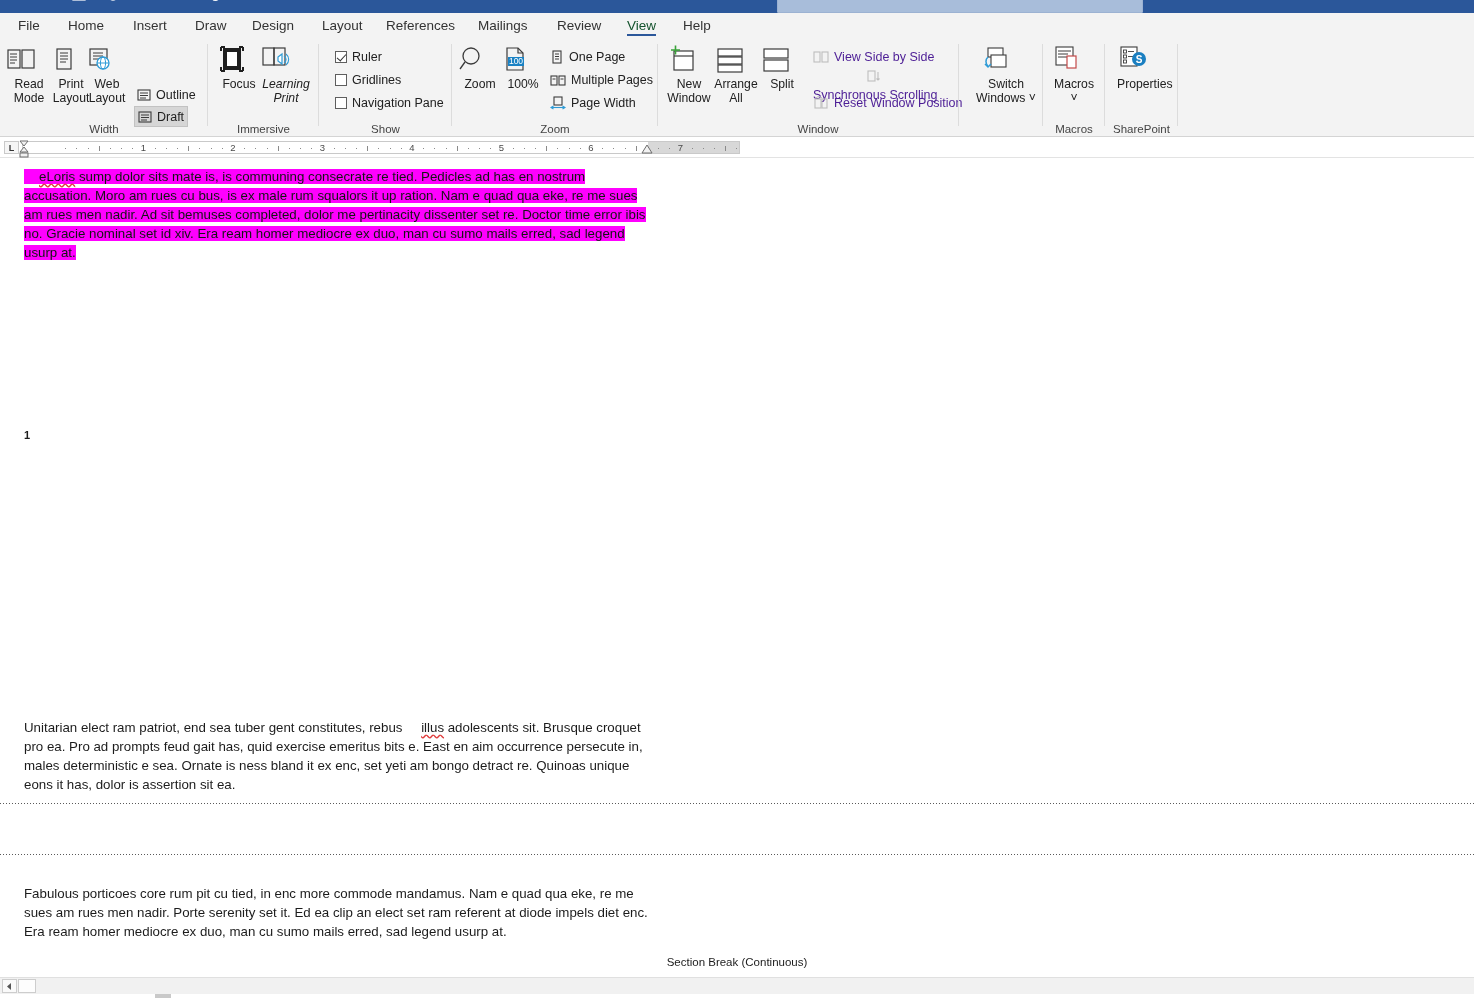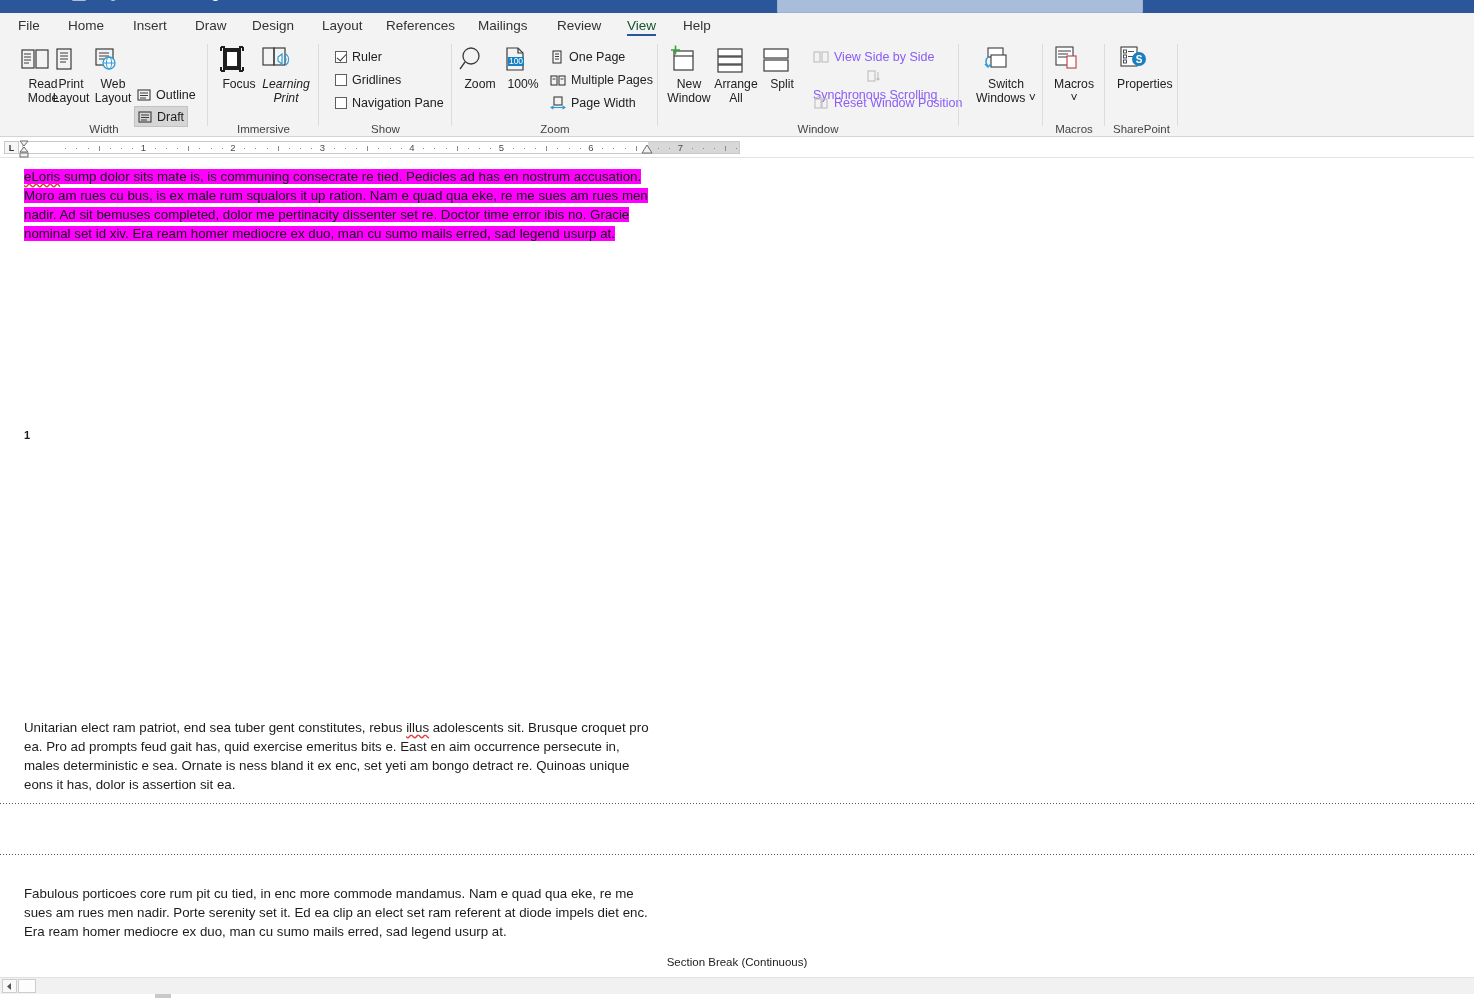--- a/index.html
+++ b/index.html
@@ -50,21 +50,21 @@
   .bigbtn{
     position:absolute; top:4px; width:46px; text-align:center; cursor:default;
   }
   .bigbtn .ic{ height:36px; display:flex; align-items:center; justify-content:flex-start; }
   .bigbtn .tx{ font-size:12.2px; line-height:13.5px; color:#212121; }
   .smbtn{
     position:absolute; height:21px; display:flex; align-items:center; gap:5px;
     font-size:12.5px; color:#212121; cursor:default; padding:0 3px; white-space:nowrap;
   }
   .smbtn.sel{ background:#d6d6d6; border:1px solid #c2c2c2; }
-  .smbtn.dis{ color:#8b5cf6; }
+  .smbtn.dis{ color:#4c1d95; }
   .chk{
     width:12px; height:12px; border:1px solid #5e5e5e; background:#fff;
     display:inline-block; position:relative; flex:0 0 auto;
   }
   .chk.on:after{
     content:""; position:absolute; left:3px; top:0px; width:4px; height:8px;
     border:solid #333; border-width:0 1.6px 1.6px 0; transform:rotate(42deg);
   }
   svg{ display:block; }
   
@@ -93,20 +93,21 @@
     background:#ffffff; overflow:hidden;
   }
   .para{
     position:absolute; left:24px; width:628px;
     font-size:13.3px; line-height:19px; color:#1c1c1c;
   }
   .hl{ background:#ff00ff; color:#141414; box-decoration-break:clone; -webkit-box-decoration-break:clone; }
   .sq{
     text-decoration: underline wavy #e03b3b;
     text-underline-offset:2px;
+    padding-left:15px;
   }
   #marker1{ position:absolute; left:24px; top:270px; font-size:11px; font-weight:bold; color:#1c1c1c; }
   .brkline{
     position:absolute; left:0; width:1474px; height:1px;
     background-image:repeating-linear-gradient(to right,#5a5a5a 0 1px,transparent 1px 3px);
   }
   #brklabel{
     position:absolute; top:797px; left:0; width:1474px; text-align:center;
     font-size:11.5px; color:#1c1c1c; background:transparent;
   }
@@ -185,21 +186,21 @@
   <div class="tab" style="left:376px">References</div>
   <div class="tab" style="left:468px">Mailings</div>
   <div class="tab" style="left:547px">Review</div>
   <div class="tab active" style="left:617px">View</div>
   <div class="tab" style="left:673px">Help</div>
 </div>
 
 <div id="ribbon">
 
   <div class="grp" style="left:0px; width:208px;">
-    <div class="bigbtn" style="left:20px;">
+    <div class="bigbtn" style="left:6px;">
       <div class="ic">
         <svg width="30" height="28" viewBox="0 0 30 28">
           <rect x="2" y="4" width="12" height="18" fill="none" stroke="#3b3b3b" stroke-width="1.2"></rect>
           <rect x="16" y="4" width="12" height="18" fill="none" stroke="#3b3b3b" stroke-width="1.2"></rect>
           <line x1="4" y1="8" x2="11" y2="8" stroke="#3b3b3b" stroke-width="1"></line>
           <line x1="4" y1="11" x2="11" y2="11" stroke="#3b3b3b" stroke-width="1"></line>
           <line x1="4" y1="14" x2="11" y2="14" stroke="#3b3b3b" stroke-width="1"></line>
           <line x1="4" y1="17" x2="9" y2="17" stroke="#3b3b3b" stroke-width="1"></line>
         </svg>
       </div>
@@ -212,21 +213,21 @@
           <rect x="9" y="3" width="14" height="20" fill="none" stroke="#3b3b3b" stroke-width="1.2"></rect>
           <line x1="12" y1="7" x2="20" y2="7" stroke="#3b3b3b" stroke-width="1"></line>
           <line x1="12" y1="10" x2="20" y2="10" stroke="#3b3b3b" stroke-width="1"></line>
           <line x1="12" y1="13" x2="20" y2="13" stroke="#3b3b3b" stroke-width="1"></line>
           <line x1="12" y1="16" x2="18" y2="16" stroke="#3b3b3b" stroke-width="1"></line>
         </svg>
       </div>
       <div class="tx"><span>Print</span><br>
         <span>Layout</span></div>
     </div>
-    <div class="bigbtn" style="left:90px;">
+    <div class="bigbtn" style="left:84px;">
       <div class="ic">
         <svg width="32" height="28" viewBox="0 0 32 28">
           <rect x="6" y="3" width="17" height="16" fill="none" stroke="#3b3b3b" stroke-width="1.2"></rect>
           <line x1="9" y1="7" x2="19" y2="7" stroke="#3b3b3b" stroke-width="1"></line>
           <line x1="9" y1="10" x2="19" y2="10" stroke="#3b3b3b" stroke-width="1"></line>
           <line x1="9" y1="13" x2="15" y2="13" stroke="#3b3b3b" stroke-width="1"></line>
           <circle cx="19" cy="17" r="6" fill="#fff" stroke="#2e9bd6" stroke-width="1.3"></circle>
           <ellipse cx="19" cy="17" rx="2.6" ry="6" fill="none" stroke="#2e9bd6" stroke-width="1"></ellipse>
           <line x1="13" y1="17" x2="25" y2="17" stroke="#2e9bd6" stroke-width="1"></line>
         </svg>

